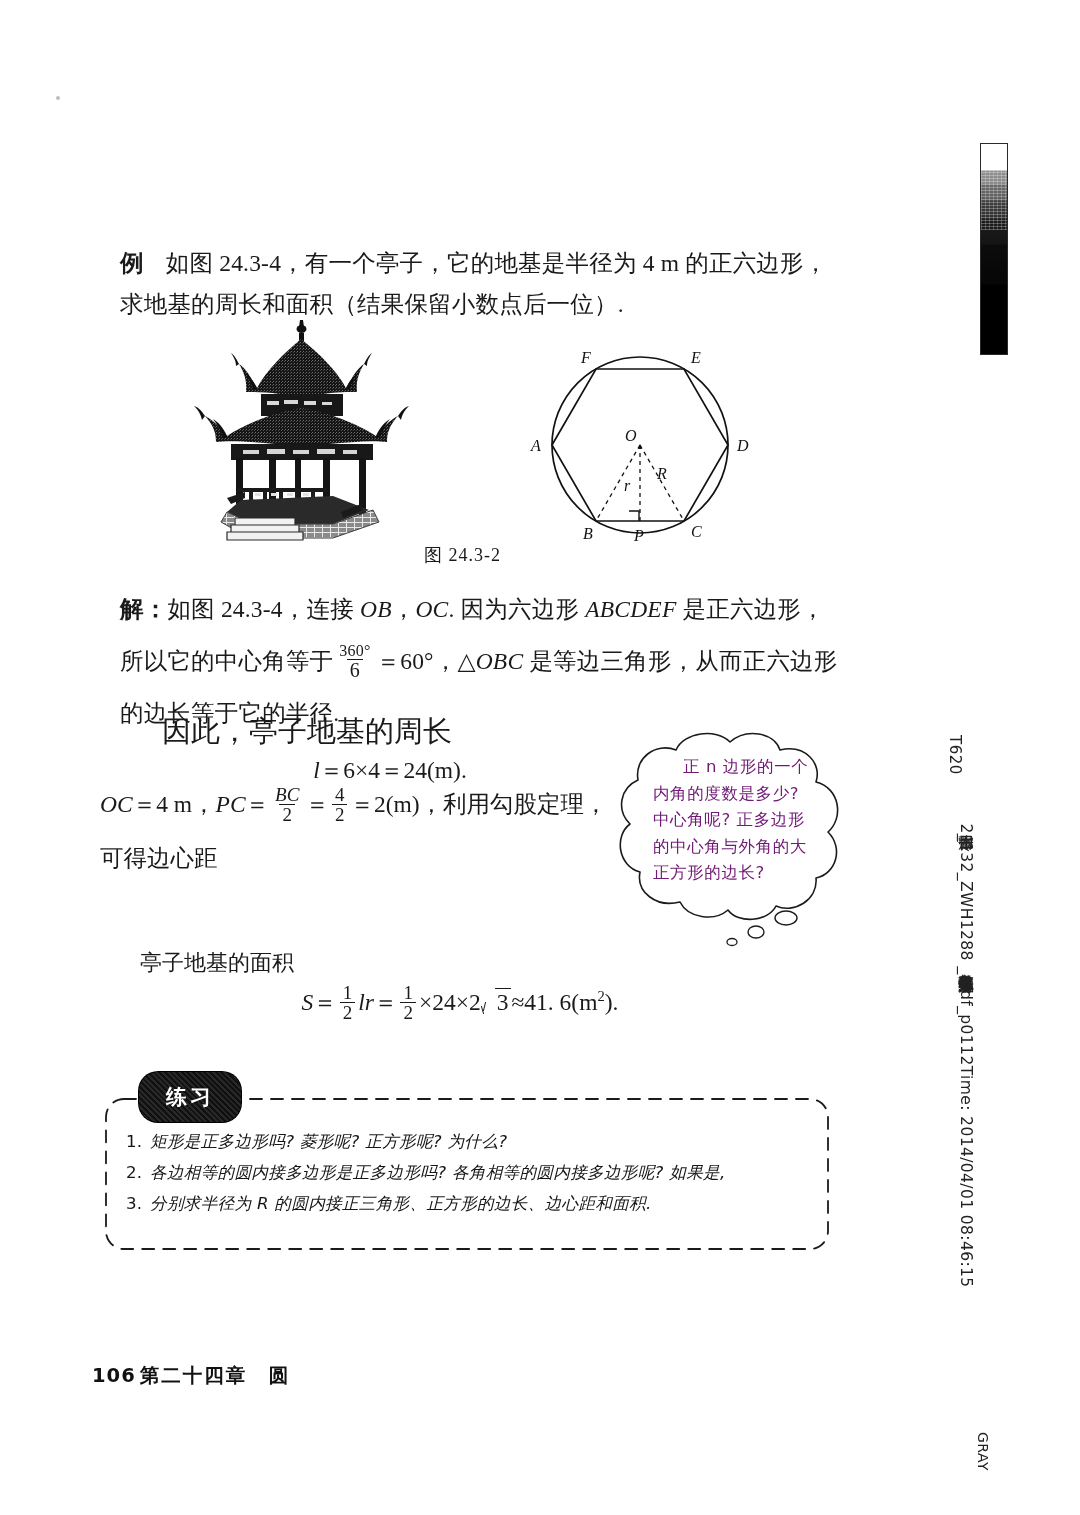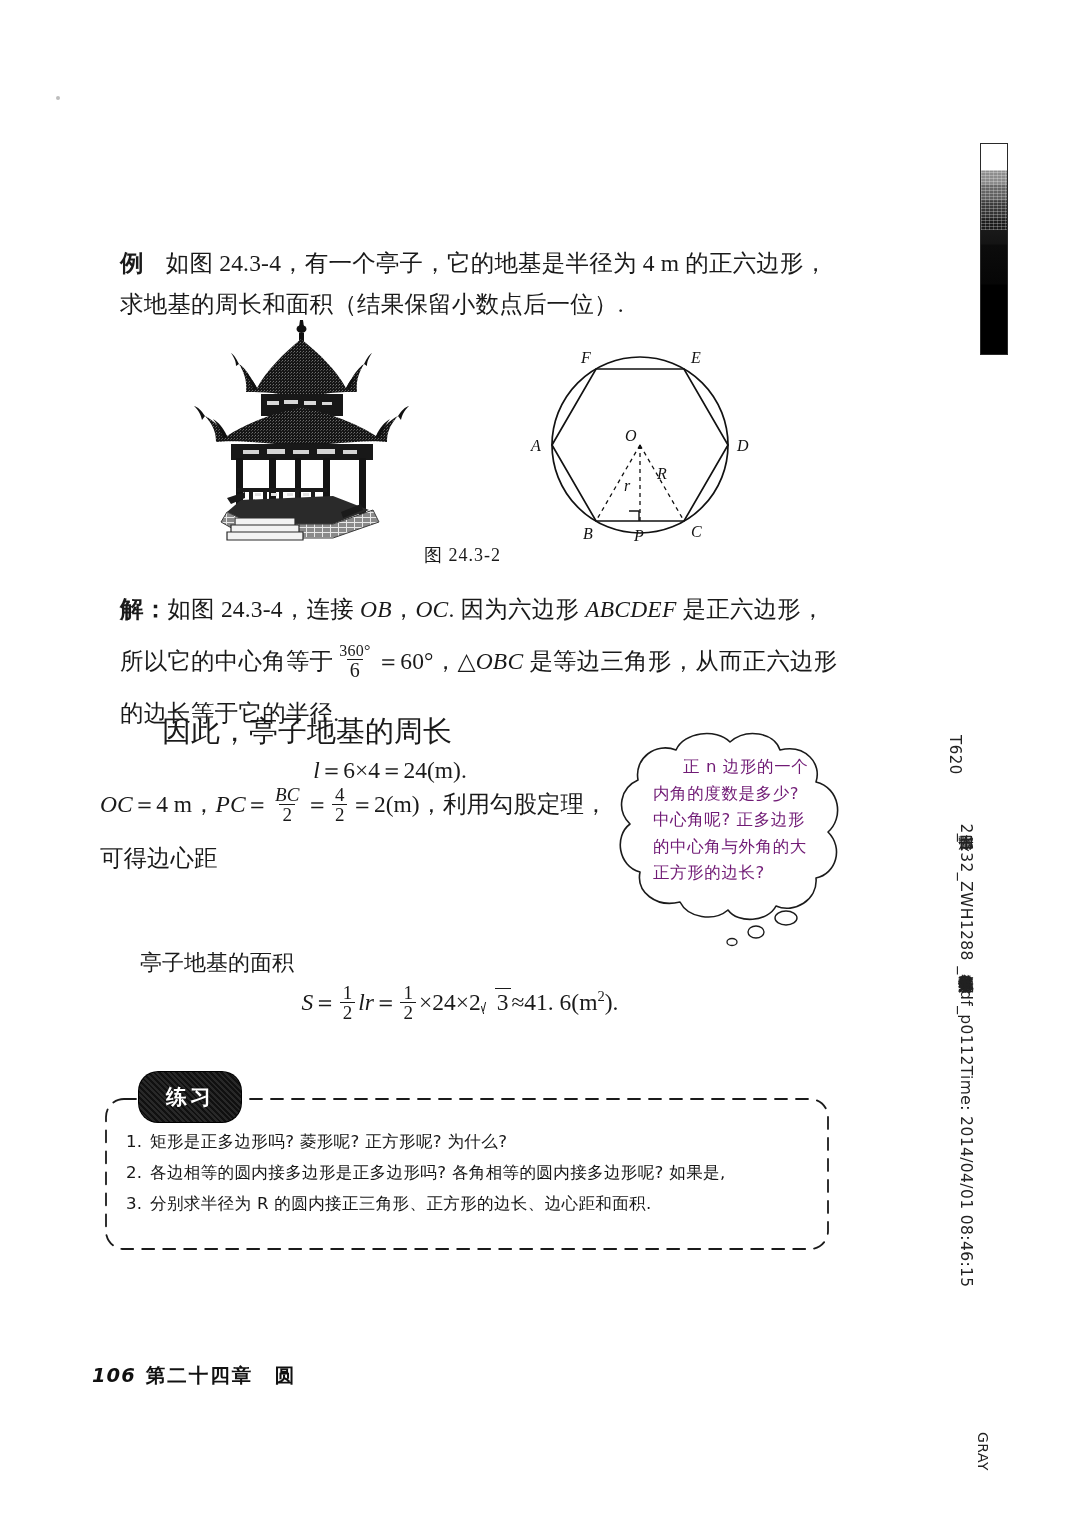--- a/index.html
+++ b/index.html
@@ -256,35 +256,35 @@
     top: 42px;
     width: 676px;
     font-family: "DejaVu Sans", sans-serif;
     font-size: 16.6px;
     line-height: 30px;
     color: #161616;
     letter-spacing: .3px;
   }
   .ex-item { display: flex; margin-bottom: 1px; }
   .ex-num { width: 24px; flex: 0 0 24px; }
-  .ex-text { flex: 1; }
+  .ex-text { flex: 1; font-style: italic; }
   .ex-cont { padding-left: 24px; }
 
   
   #footer {
     position: absolute;
     left: 92px;
     top: 1362px;
     font-family: "DejaVu Sans", sans-serif;
     font-size: 19.5px;
     font-weight: bold;
     color: #111;
     letter-spacing: 1px;
   }
-  #footer .pgnum { margin-right: 10px; font-style: italic; }
+  #footer .pgnum { margin-right: 4px; }
   #footer .chap { letter-spacing: 2px; }
 
   
   .vtext {
     position: absolute;
     writing-mode: vertical-rl;
     text-orientation: mixed;
     font-family: "DejaVu Sans", sans-serif;
     color: #222;
     white-space: nowrap;

